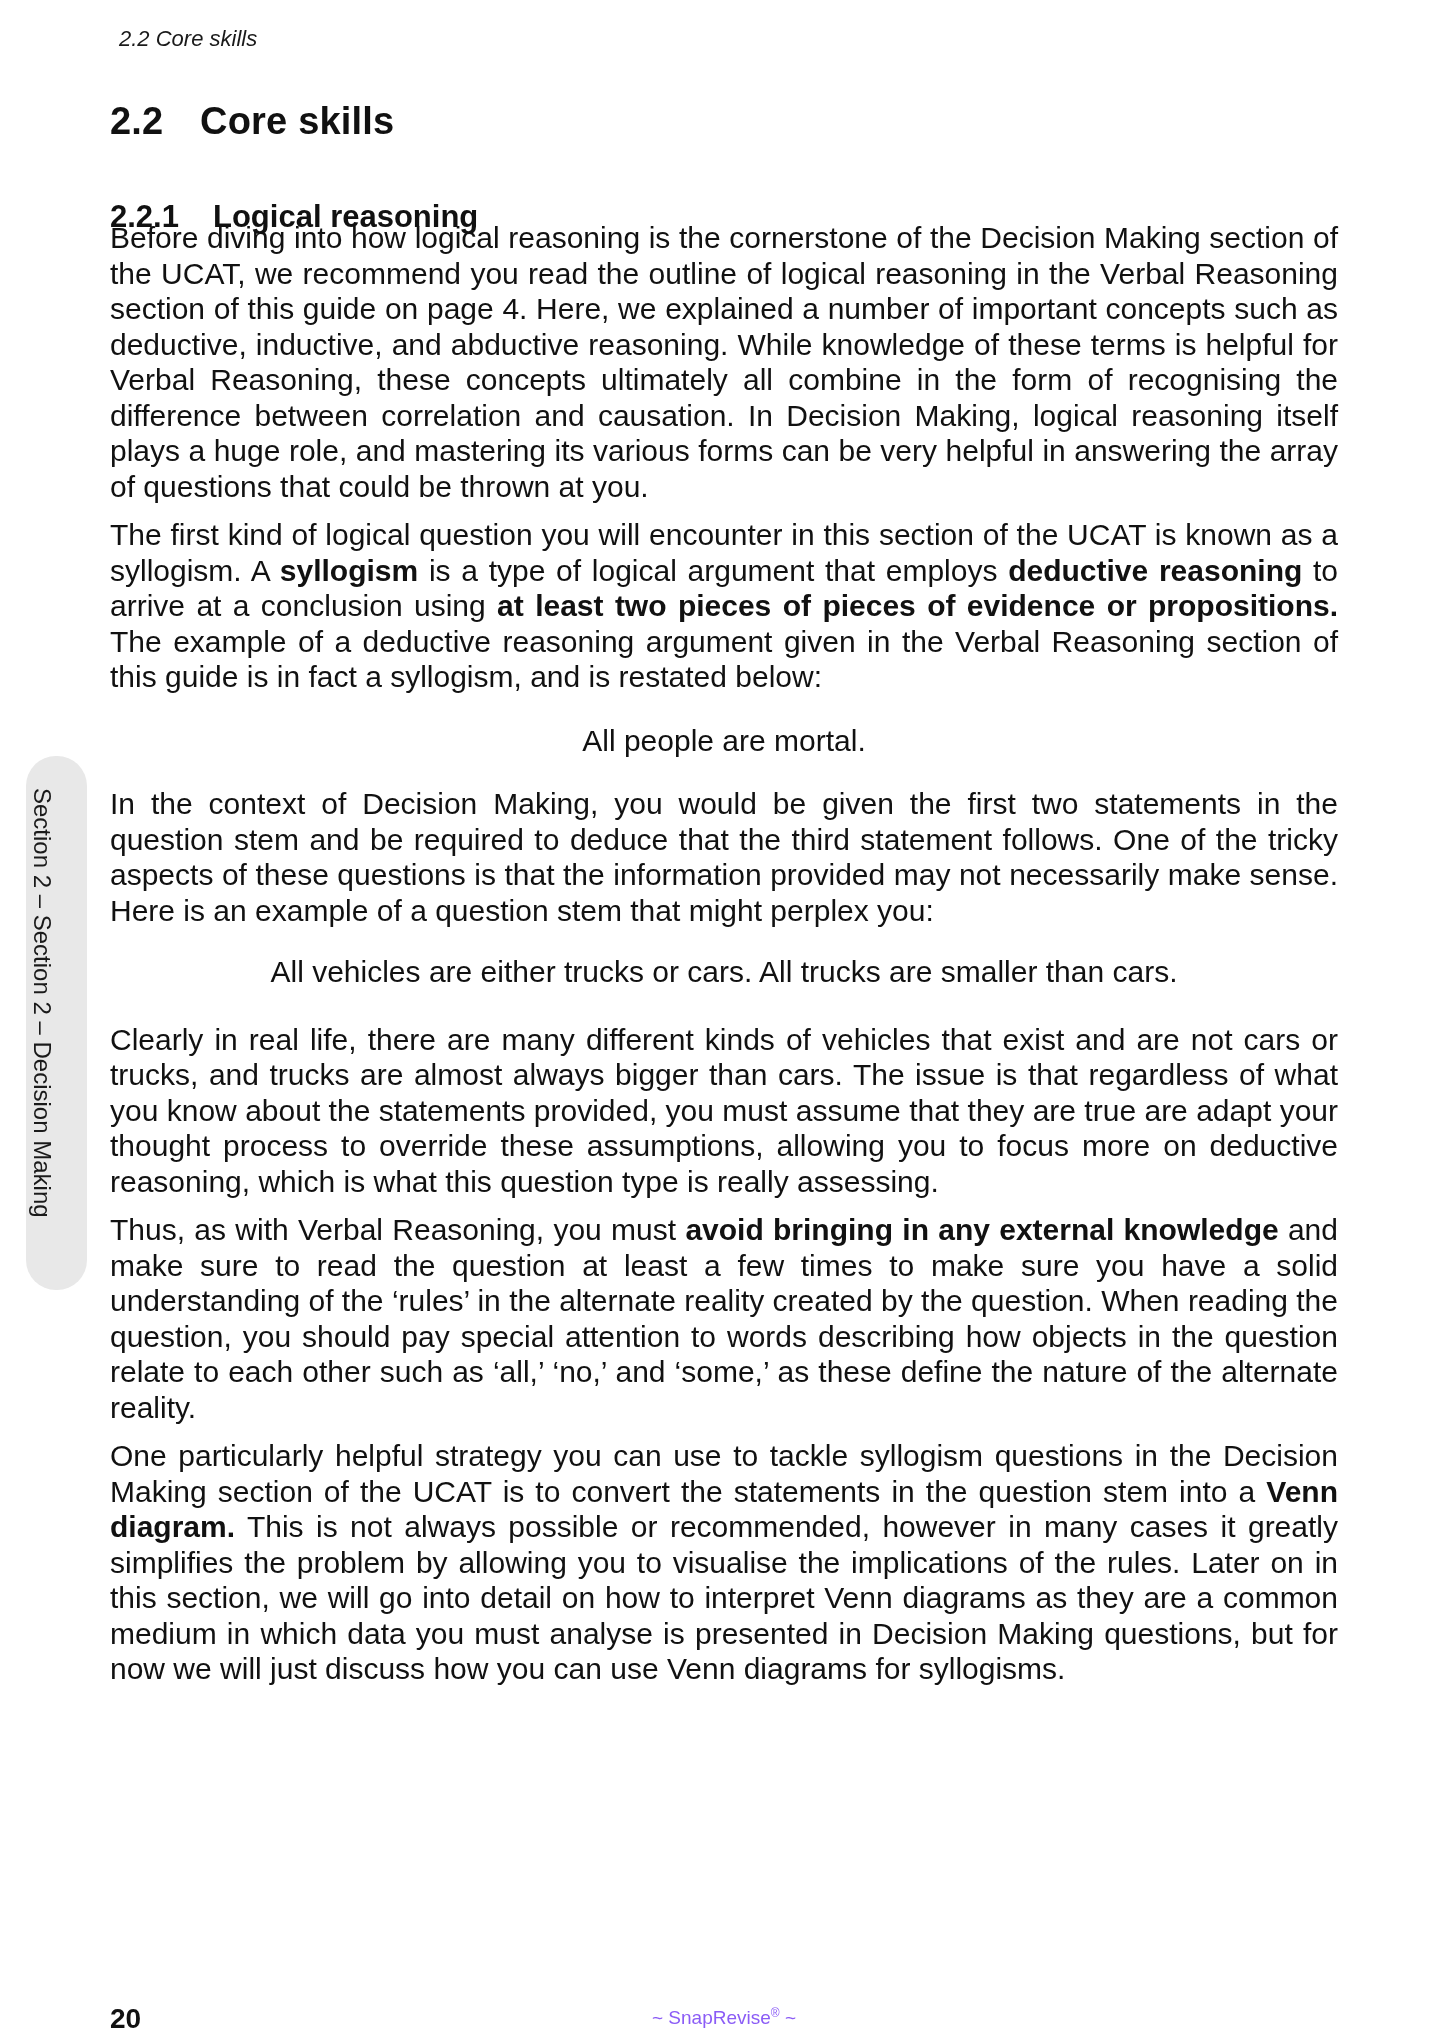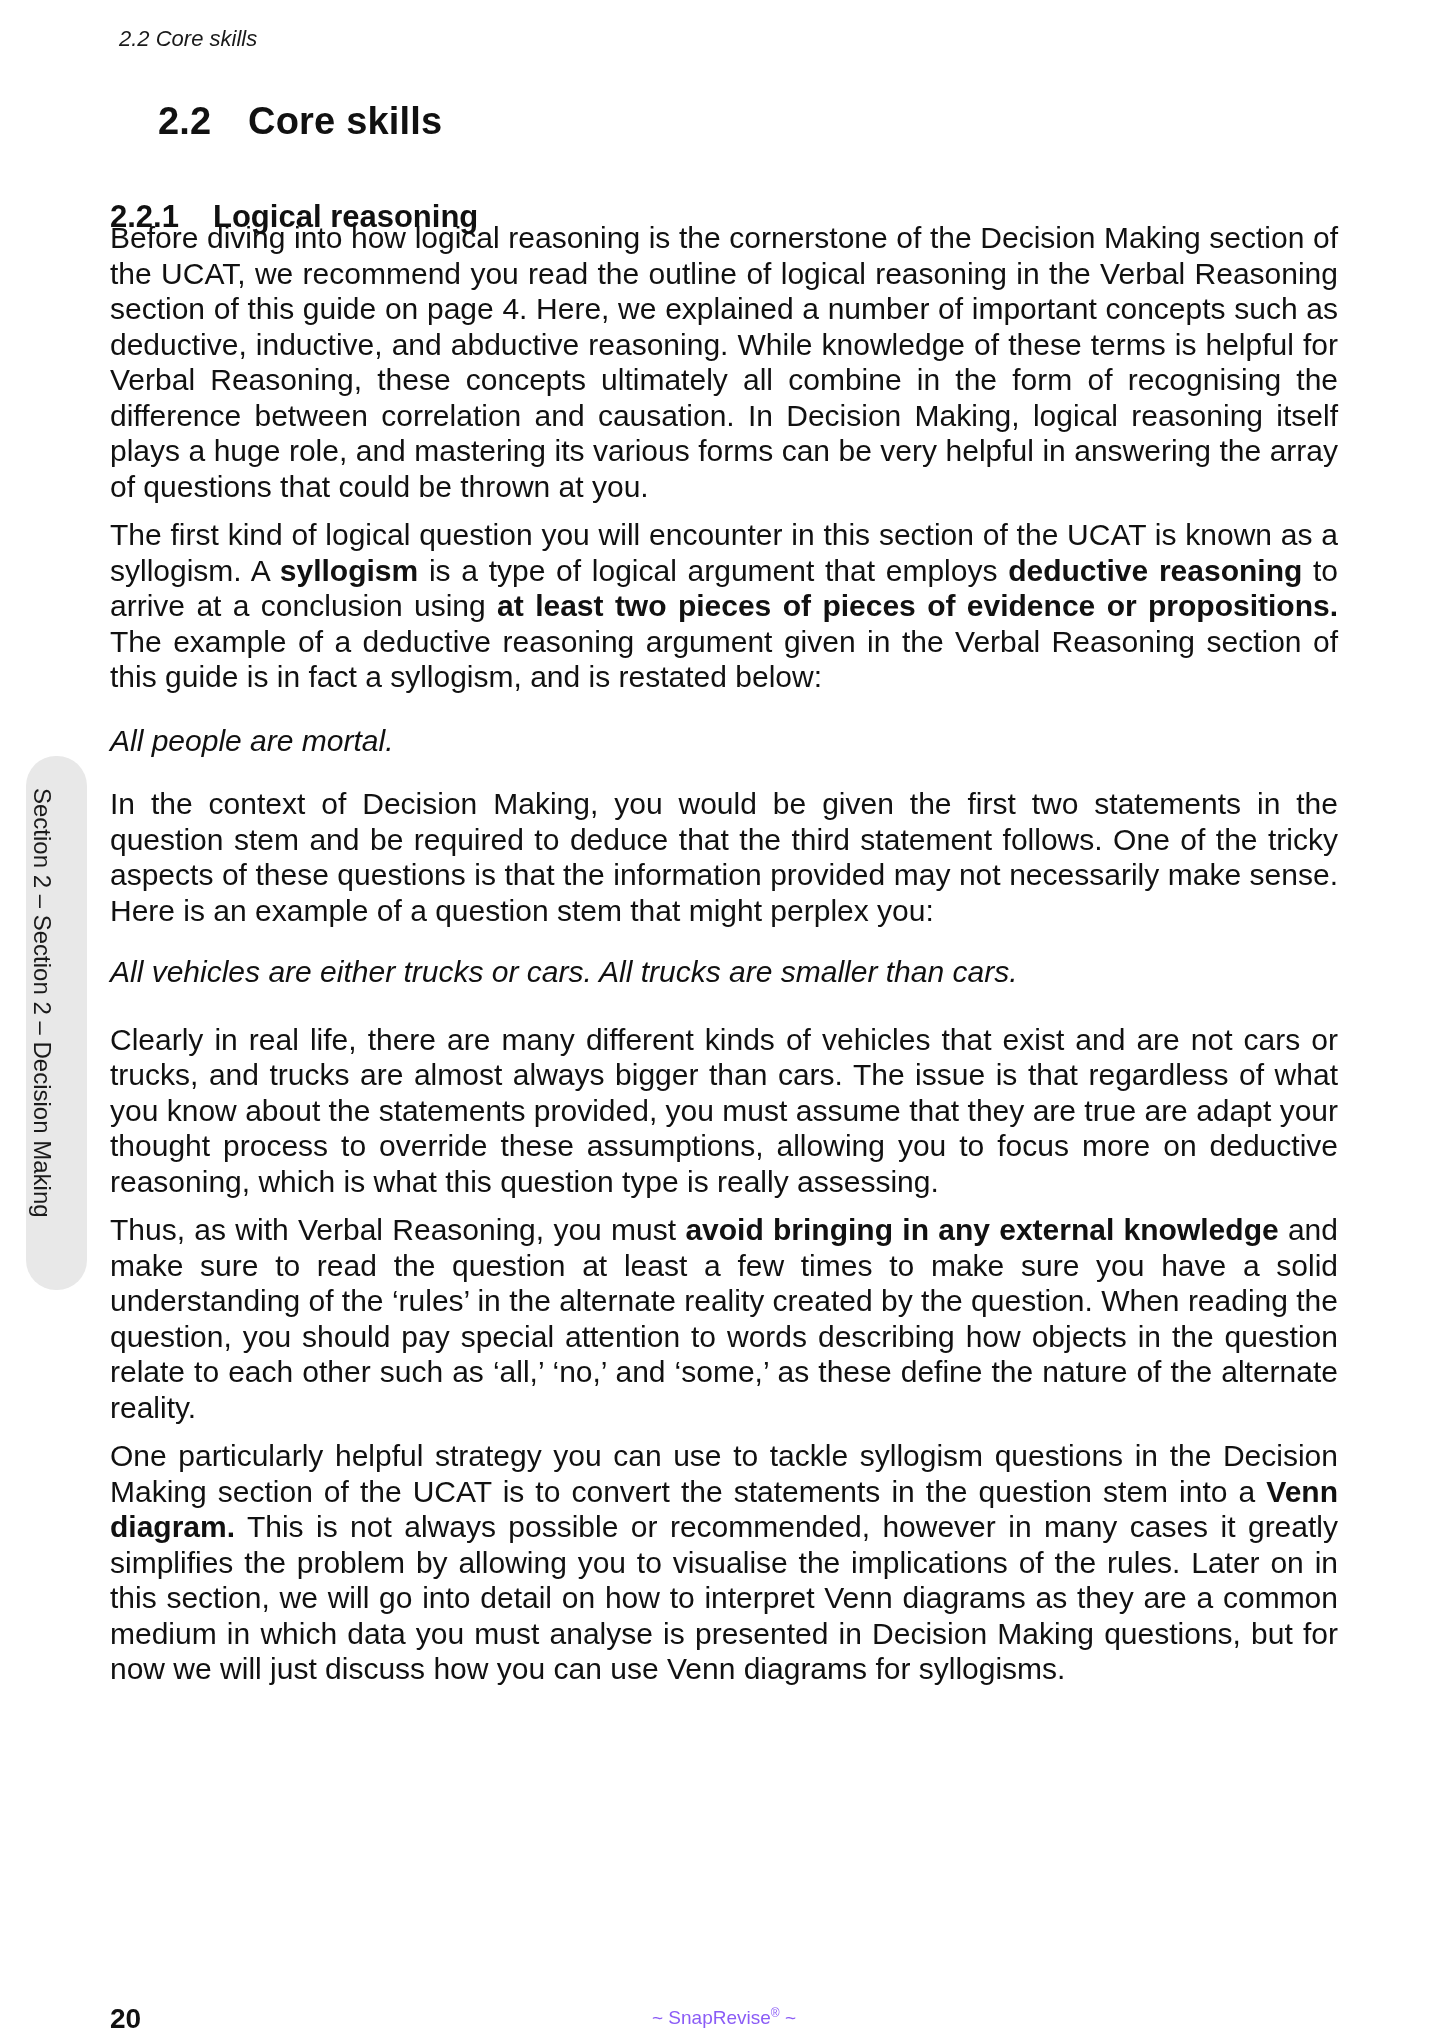--- a/index.html
+++ b/index.html
@@ -8,34 +8,34 @@
       font-family: "Liberation Sans", sans-serif; color: #111111;
     }
     .running-header {
       position: absolute; left: 119px; top: 26px;
       font-size: 22px; font-style: italic; color: #1a1a1a;
     }
     .h1 {
       position: absolute; left: 110px; top: 100px;
       font-size: 38px; font-weight: bold; margin: 0; letter-spacing: 0.2px;
     }
-    .h1 .num { display: inline-block; width: 90px; margin-left: 48px; }
+    .h1 .num { display: inline-block; width: 90px; }
     .h2 {
       position: absolute; left: 110px; top: 165px;
       font-size: 31px; font-weight: bold; margin: 0;
     }
     .h2 .num { display: inline-block; width: 103px; margin-top: 34px; }
     .content {
       position: absolute; left: 110px; top: 220px; width: 1228px;
       font-size: 30px; line-height: 35.5px;
     }
     .content p { margin: 0 0 13px 0; text-align: justify; text-align-last: left; }
     .content b { font-weight: bold; }
     .example {
-      font-style: italic; margin: 28px 0 28px 0;
+      text-align: center; margin: 28px 0 28px 0;
     }
     .example div { line-height: 35.5px; }
     .example.single { margin: 26px 0 32px 0; }
     .side-tab {
       position: absolute; left: 26px; top: 756px; width: 61px; height: 534px;
       background: #e8e8e8; border-radius: 30px;
     }
     .side-tab-label {
       position: absolute; left: 56px; top: 788px;
       transform-origin: 0 0; transform: rotate(90deg);

